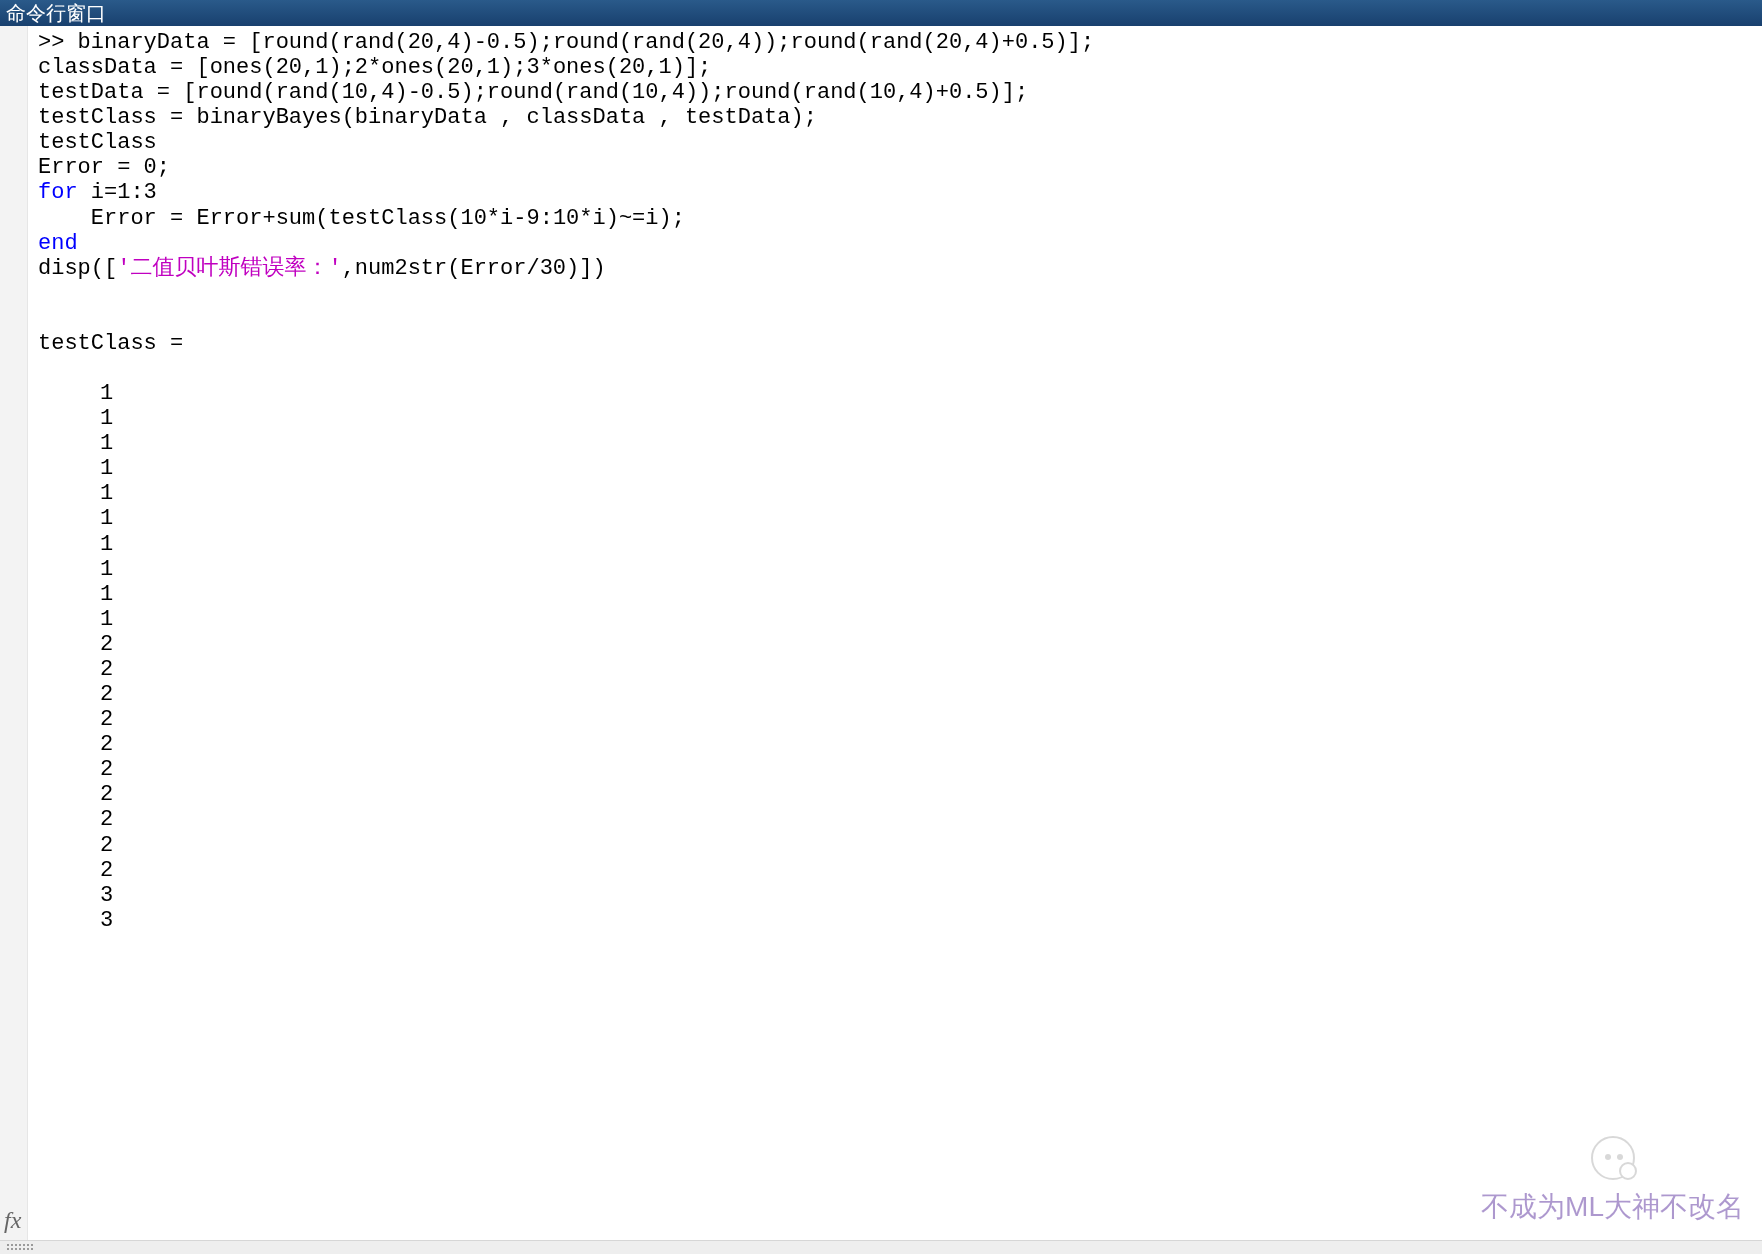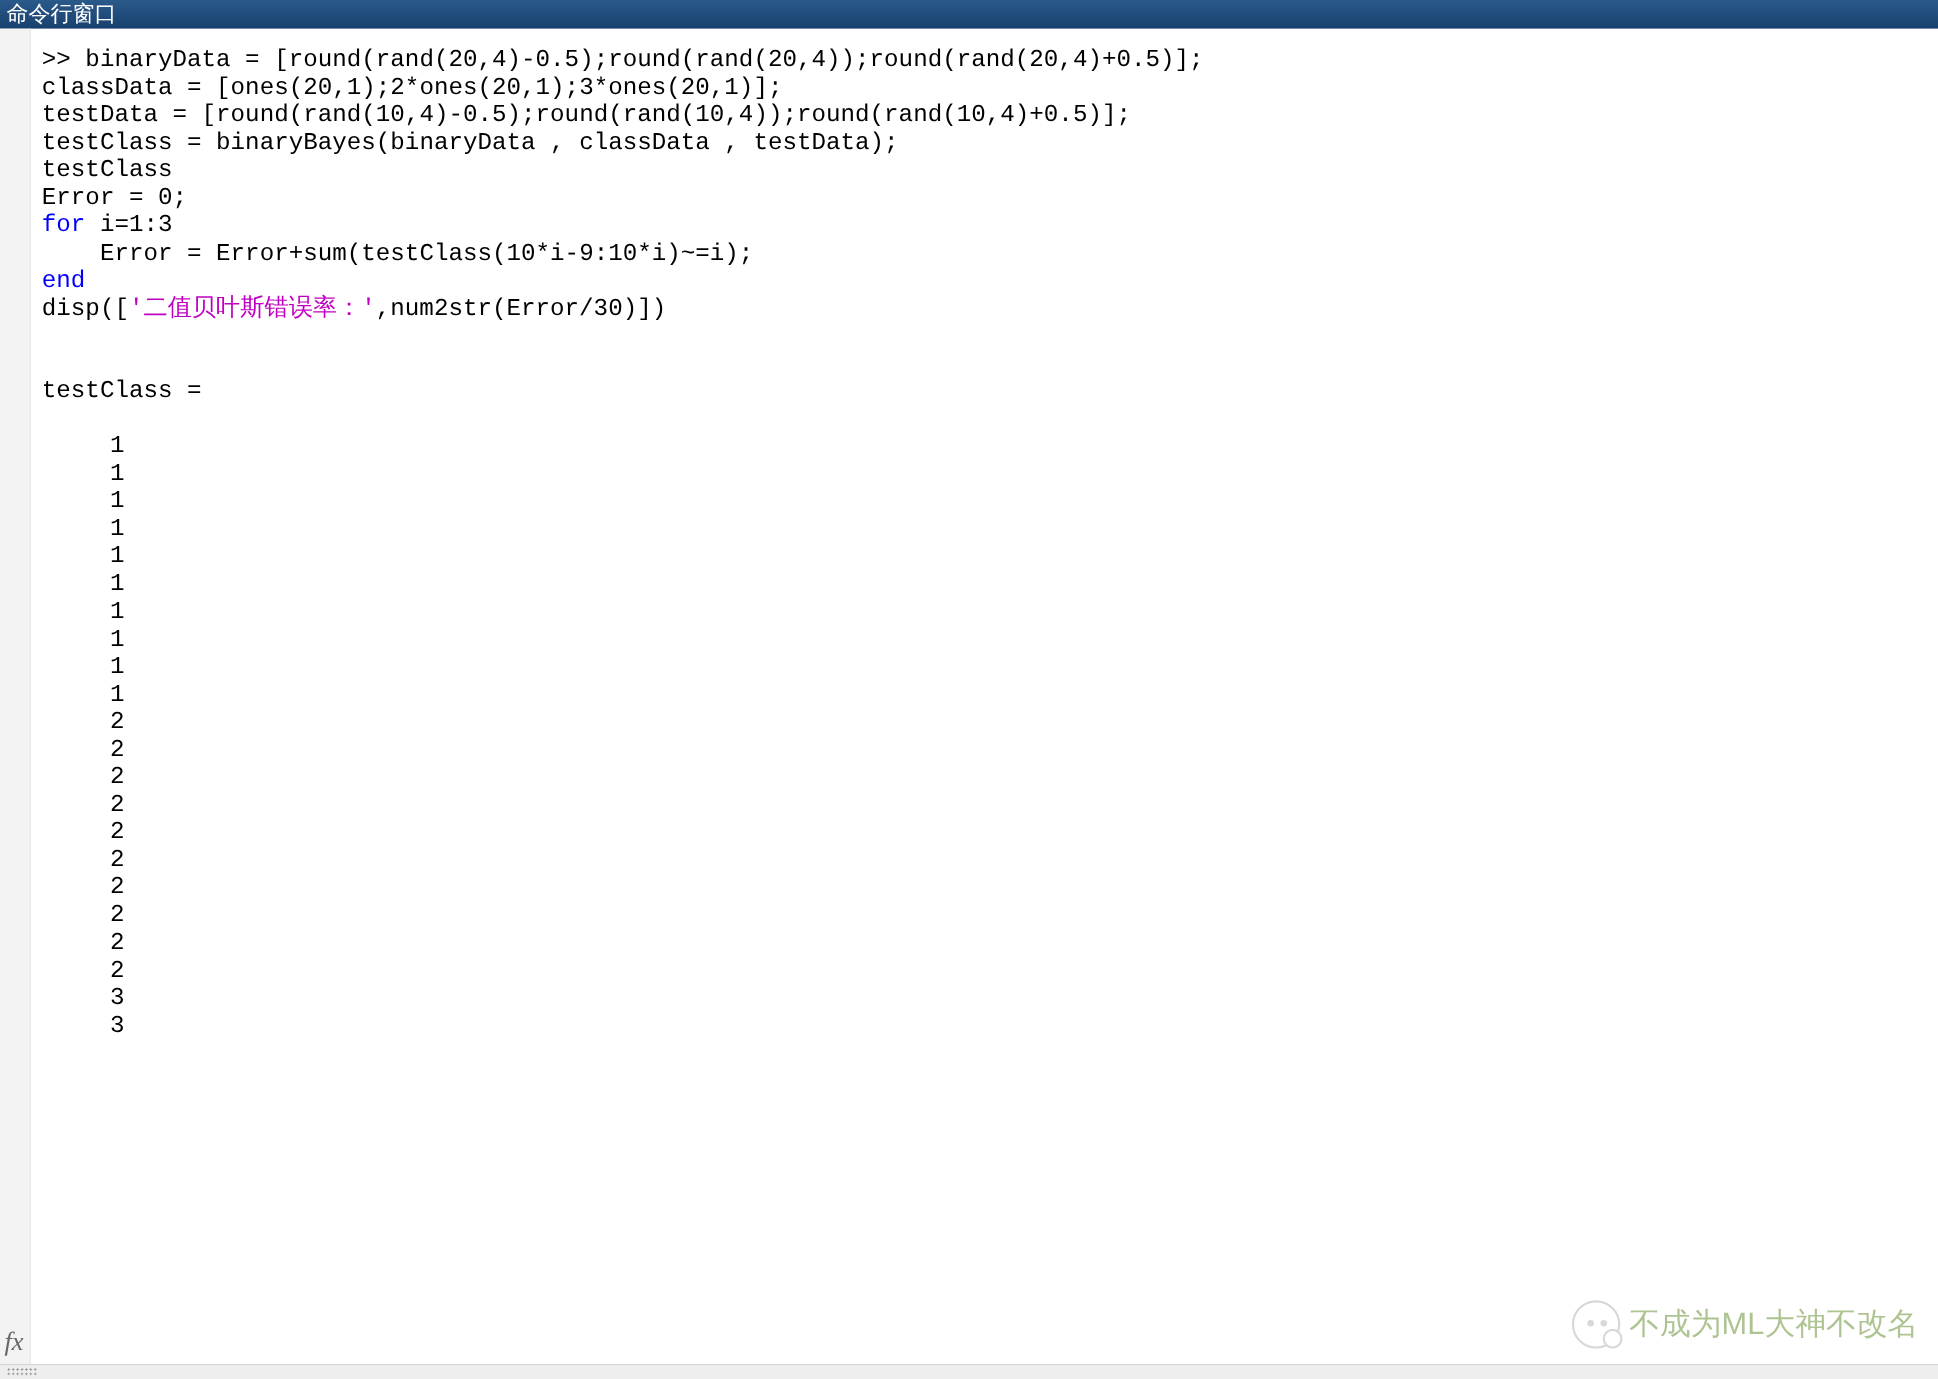--- a/index.html
+++ b/index.html
@@ -44,21 +44,21 @@
     position: absolute;
     bottom: 6px;
     left: 4px;
     font-family: "Times New Roman", serif;
     font-style: italic;
     font-size: 24px;
     color: #666666;
   }
   .code-area {
     flex: 1;
-    padding: 16px 4px 4px 10px;
+    padding: 4px 4px 4px 10px;
     white-space: pre;
     color: #000000;
     line-height: 1.14;
     overflow: hidden;
   }
   .kw { color: #0000ff; }
   .str { color: #c000c0; }
   .prompt { color: #000000; }
   .output-val {
     padding-left: 62px;
@@ -66,22 +66,23 @@
   .watermark {
     position: absolute;
     right: 18px;
     bottom: 14px;
     display: flex;
     align-items: center;
     gap: 8px;
     opacity: 0.45;
     font-family: "Microsoft YaHei", sans-serif;
     font-size: 28px;
-    color: #4d7c0f;
+    color: #4c1d95;
     pointer-events: none;
+    flex-direction: column;
   }
   .watermark-icon {
     width: 44px;
     height: 44px;
     border: 2px solid #aaaaaa;
     border-radius: 50%;
     position: relative;
   }
   .watermark-icon::before {
     content: "";

